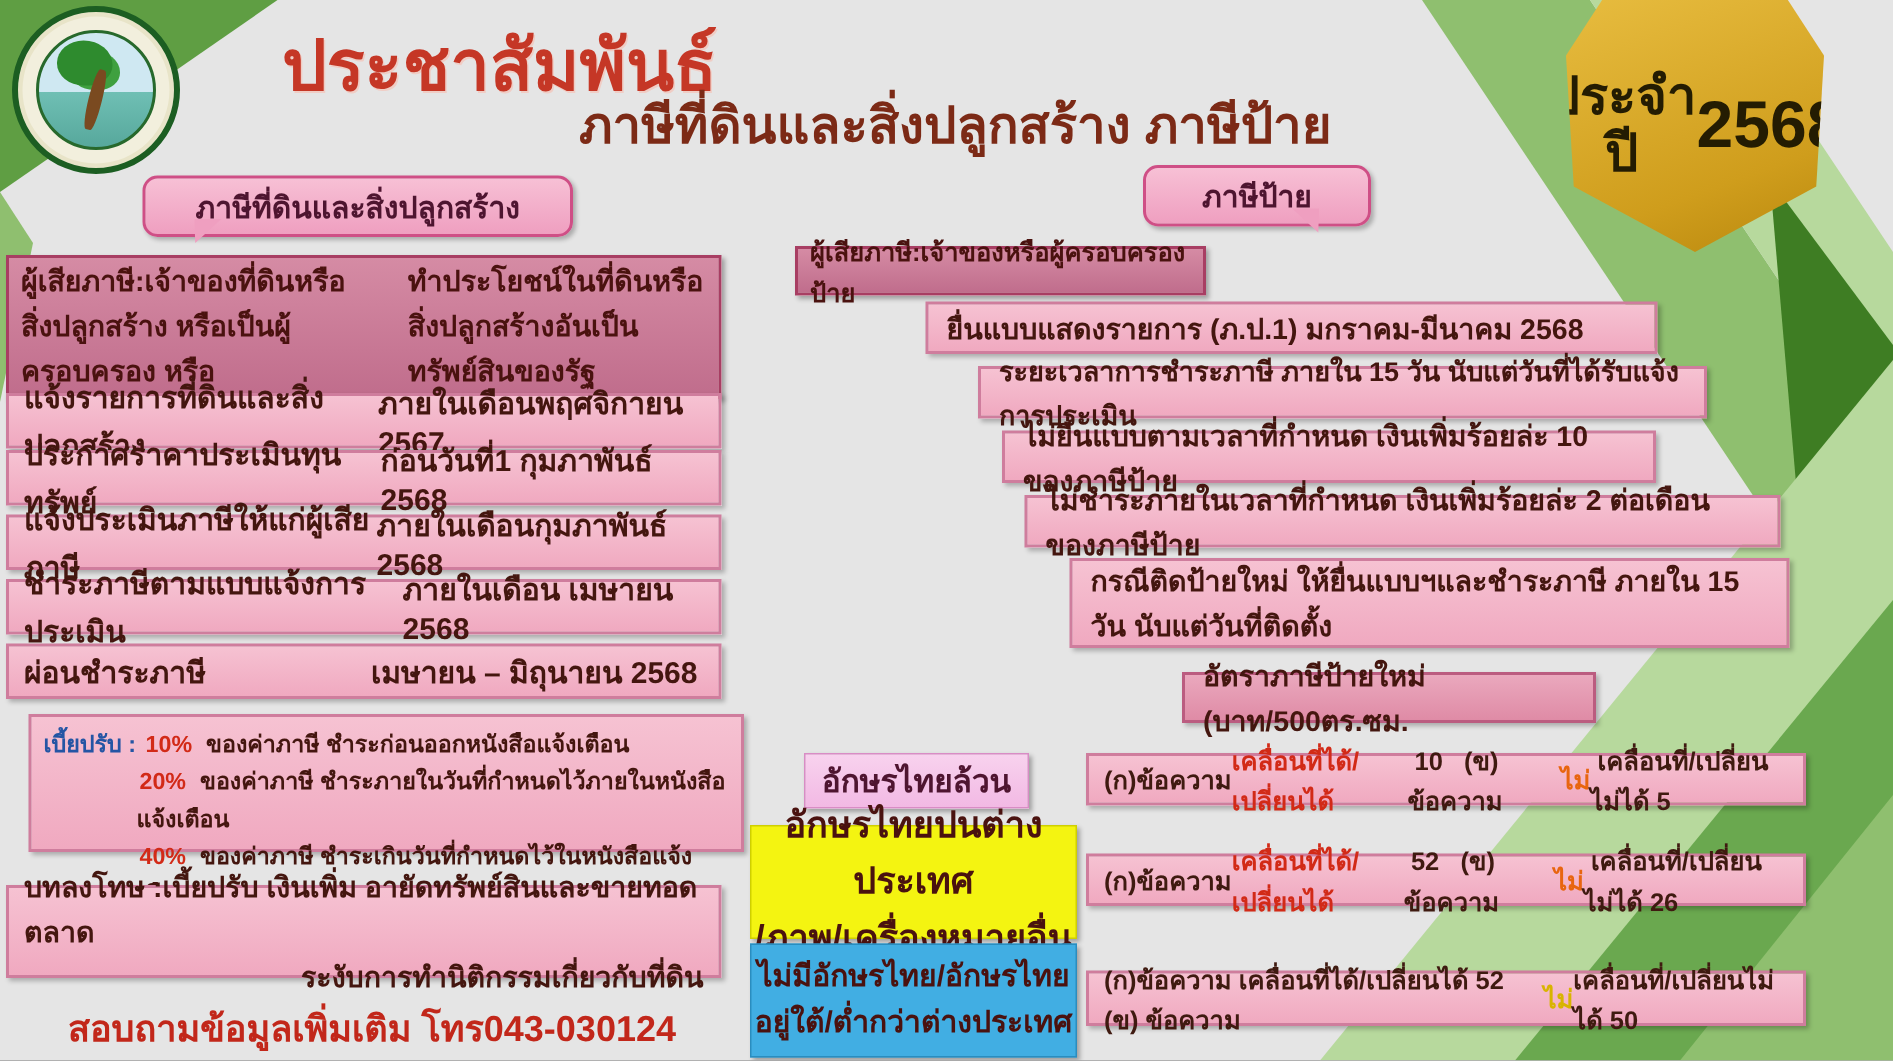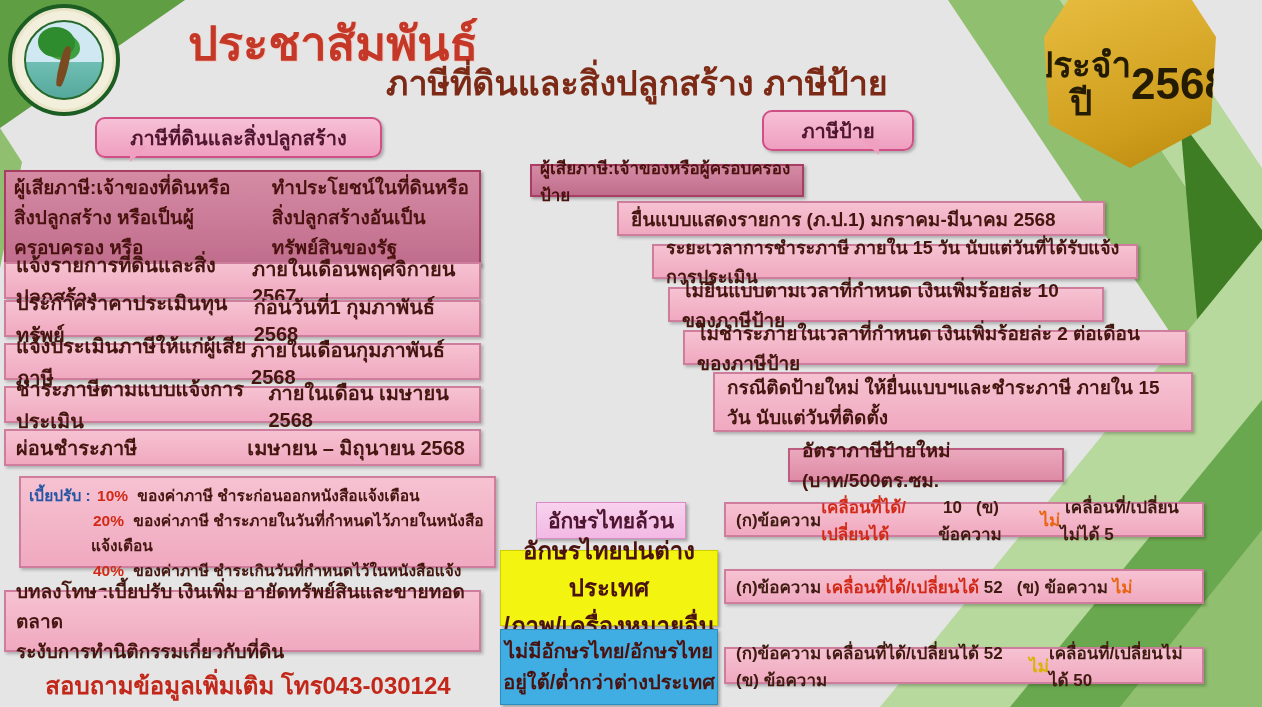--- a/index.html
+++ b/index.html
@@ -64,21 +64,21 @@
     font-size:20px;font-weight:bold;color:#44160f;}
   .penalty{left:19px;top:476px;width:477px;height:92px;box-sizing:border-box;
     padding:5px 8px;font-size:15.5px;font-weight:bold;display:flex;
     flex-direction:column;justify-content:space-around;}
   .pline .blue{color:#2455a4;}
   .pline .red{color:#d22a17;margin:0 5px 0 2px;}
   .pline.indent{padding-left:62px;}
   .punish{left:4px;top:590px;width:477px;height:62px;box-sizing:border-box;
     padding:5px 10px;font-size:19px;font-weight:bold;color:#44160f;
     display:flex;flex-direction:column;justify-content:center;}
-  .punish .pl2{text-align:left;}
+  .punish .pl2{text-align:right;}
   .contact{left:28px;top:666px;width:440px;text-align:center;
     font-size:24px;font-weight:bold;color:#c2271a;}
 
   
   .rt-taxpayer{left:530px;top:164px;width:274px;height:33px;
     display:flex;align-items:center;padding:0 8px;box-sizing:border-box;
     font-size:17px;font-weight:bold;color:#4a120f;}
   .step{position:absolute;display:flex;align-items:center;box-sizing:border-box;
     padding:2px 12px;font-size:19px;font-weight:bold;color:#44160f;}
   .rate{left:788px;top:448px;width:276px;height:34px;
@@ -228,21 +228,21 @@
   </div>
   <div class="pinkbox cat-detail cd-a z">
     <span>(ก)ข้อความ </span><span class="hl-red">เคลื่อนที่ได้/เปลี่ยนได้</span><span> 10   (ข) ข้อความ </span><span class="hl-orange">ไม่</span><span> เคลื่อนที่/เปลี่ยนไม่ได้ 5</span>
   </div>
 
   <div class="z cat-label cat-b">
     <div>อักษรไทยปนต่างประเทศ</div>
     <div>/ภาพ/เครื่องหมายอื่น</div>
   </div>
   <div class="pinkbox cat-detail cd-b z">
-    <span>(ก)ข้อความ </span><span class="hl-red">เคลื่อนที่ได้/เปลี่ยนได้</span><span> 52   (ข) ข้อความ </span><span class="hl-orange">ไม่</span>
+    <span>(ก)ข้อความ </span><span class="hl-red">เคลื่อนที่ได้/เปลี่ยนได้</span><span> 52   (ข) ข้อความ </span><span class="hl-orange">ไม่</span><span> เคลื่อนที่/เปลี่ยนไม่ได้ 26</span>
   </div>
 
   <div class="z cat-label cat-c">
     <div>ไม่มีอักษรไทย/อักษรไทย</div>
     <div>อยู่ใต้/ต่ำกว่าต่างประเทศ</div>
   </div>
   <div class="pinkbox cat-detail cd-c z">
     <span>(ก)ข้อความ เคลื่อนที่ได้/เปลี่ยนได้ 52 (ข) ข้อความ</span><span class="hl-red"></span><span></span><span class="hl-yellow">ไม่</span><span>เคลื่อนที่/เปลี่ยนไม่ได้ 50</span>
   </div>
 

